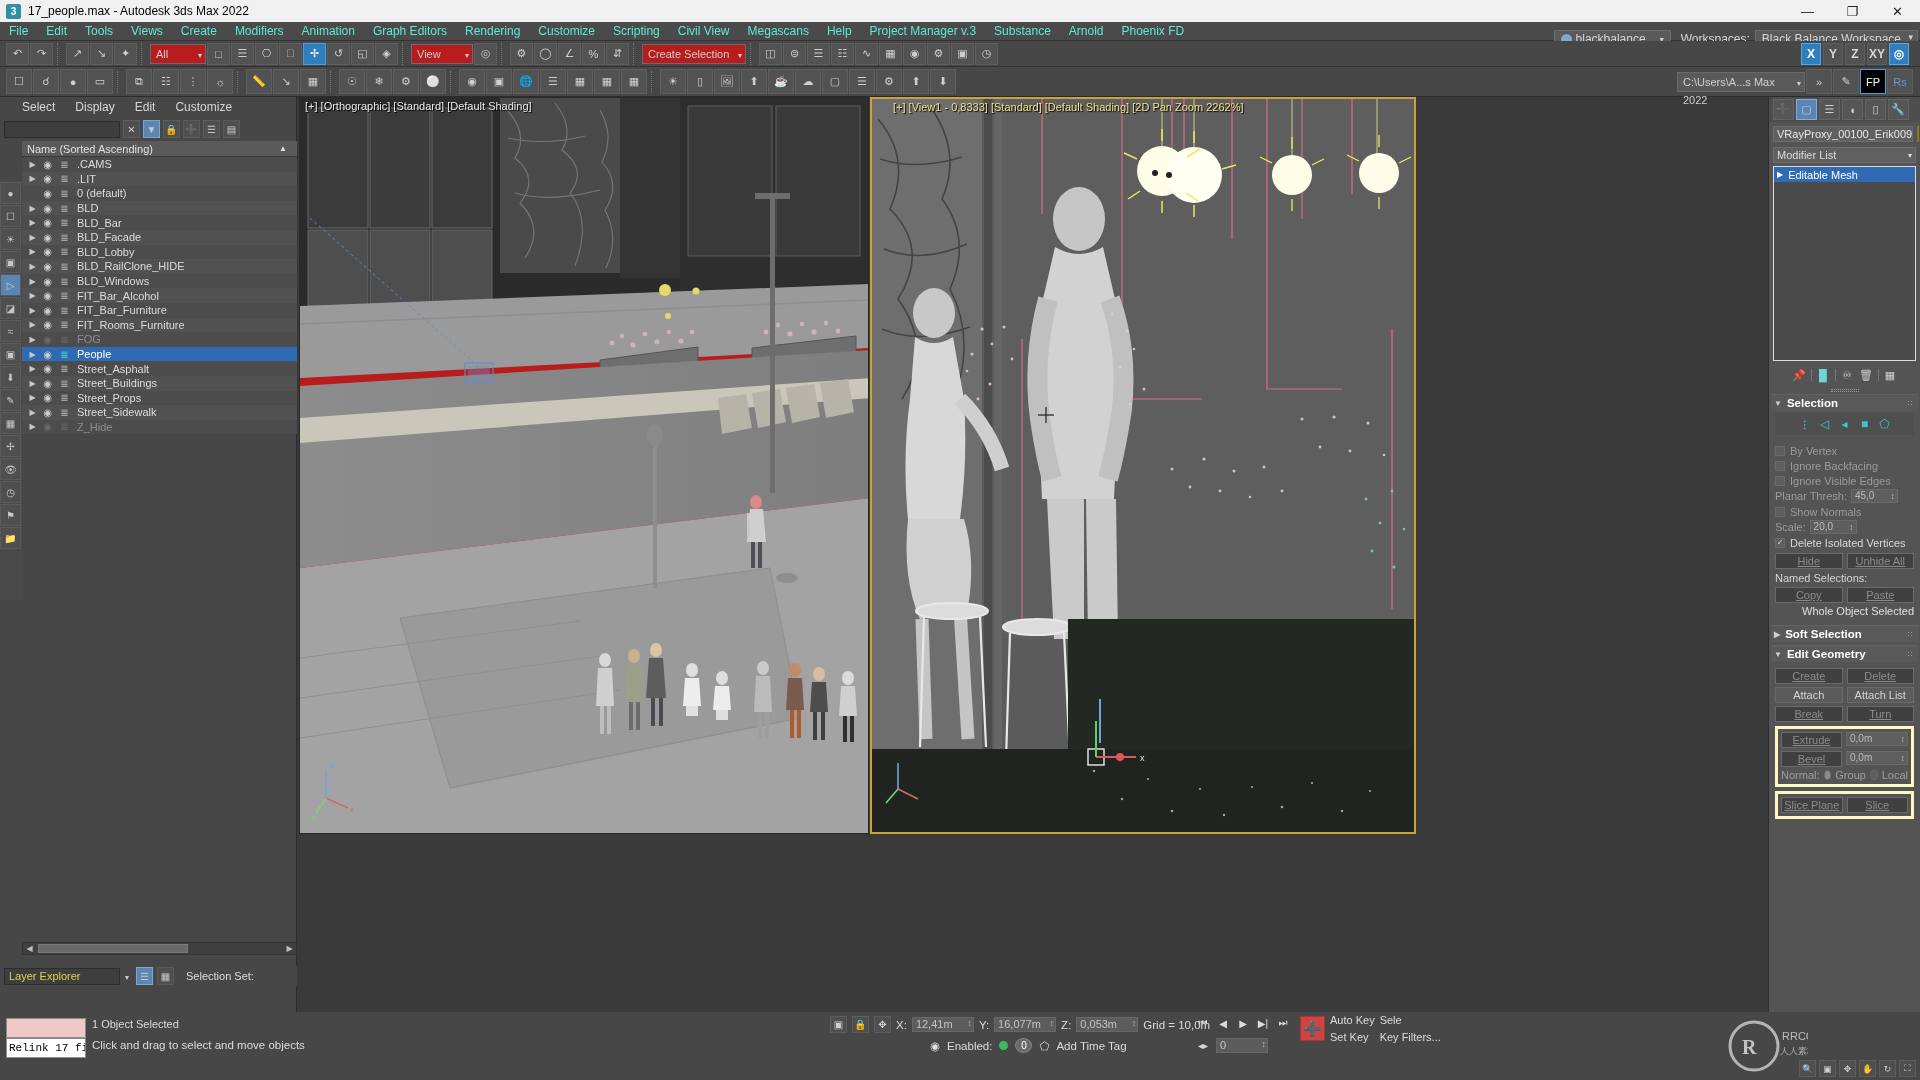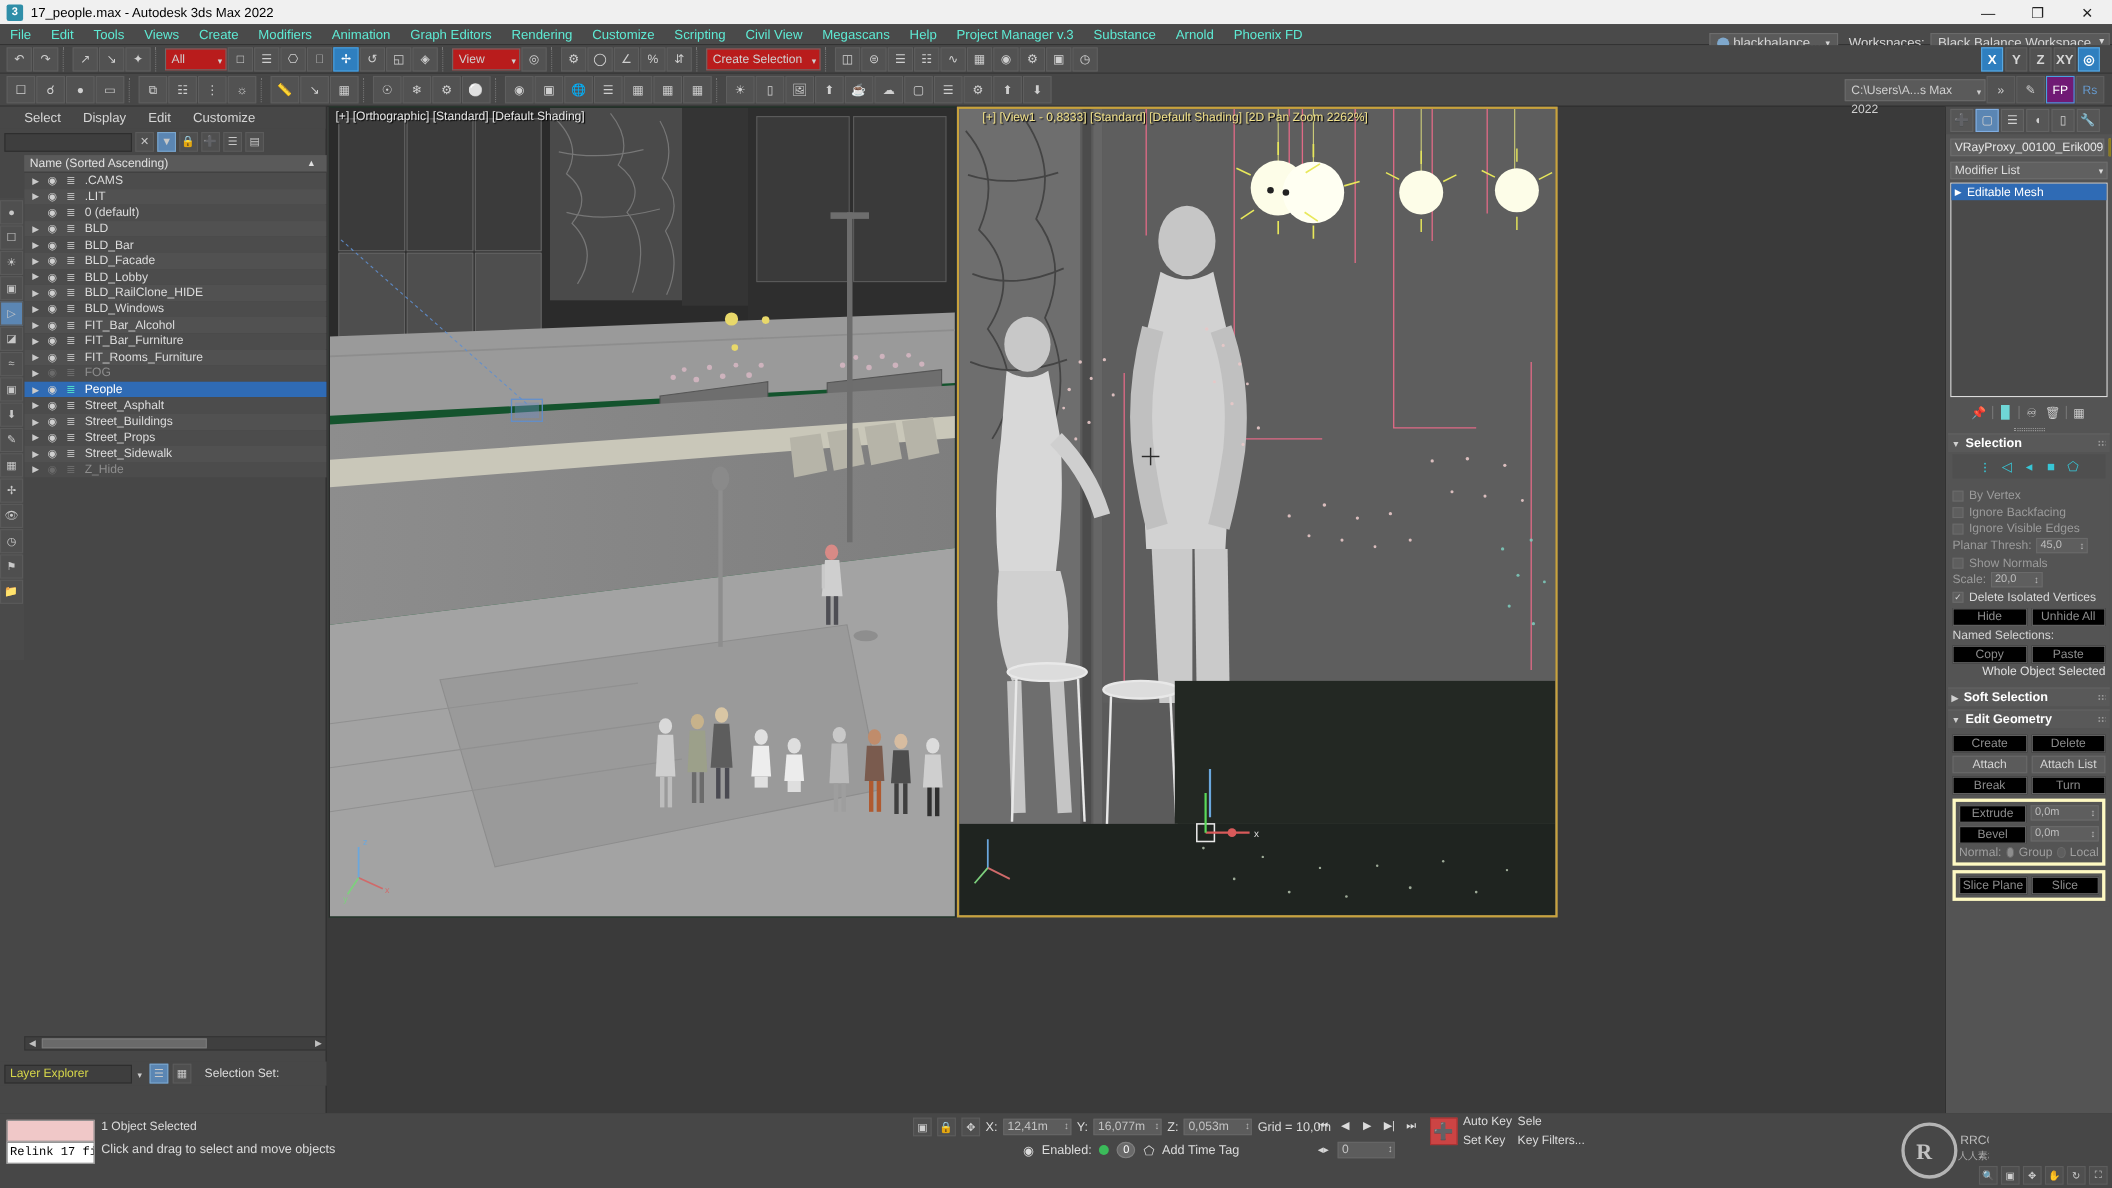--- a/index.html
+++ b/index.html
@@ -133,21 +133,21 @@
               color: #d6d64a; font-size: 11px; padding-left: 4px; line-height: 15px; position: relative; }
   .ld-combo::after { content: "\25BE"; position: absolute; right: -10px; top: 1px; font-size: 8px; color: #ccc; }
   .selset-lbl { font-size: 11px; margin-left: 8px; color: #dcdcdc; }
 
   
   .vp { position: absolute; overflow: hidden; }
   .vp-label { position: absolute; top: 2px; left: 5px; font-size: 11px; color: #e8e8e8;
               text-shadow: 1px 1px 1px #000; z-index: 5; white-space: nowrap; }
   .vp-label.active { color: #f0e08a; margin-left: 16px; }
 
-  #vpLeft { left: 299px; top: 97px; width: 570px; height: 737px; background: #14532d;
+  #vpLeft { left: 299px; top: 97px; width: 570px; height: 737px; background: #b91c1c;
             border: 1px solid #2a2a2a; }
   #vpRight { left: 870px; top: 97px; width: 546px; height: 737px; background: #5c5c5c;
              border: 2px solid #c8a23c; }
 
   
   .rpanel {
     position: absolute; right: 0; top: 97px; width: 152px; height: 915px;
     background: #545454; border-left: 1px solid #2e2e2e;
   }
   .rp-tabs { height: 25px; display: flex; align-items: center; gap: 2px; padding-left: 4px;
@@ -191,21 +191,21 @@
   .cb { width: 10px; height: 10px; background: #5e5e5e; border: 1px solid #6b6b6b; flex: 0 0 auto;
         display: flex; align-items: center; justify-content: center; font-size: 8px; color: #d8d8d8; }
   .sprow { display: flex; align-items: center; justify-content: flex-start; gap: 4px; height: 16px;
            font-size: 11px; color: #9b9b9b; }
   .spin { width: 47px; height: 14px; background: #5e5e5e; border: 1px solid #6a6a6a;
           font-size: 10px; color: #bdbdbd; padding-left: 3px; line-height: 12px; position: relative; }
   .spin::after { content: "\2195"; position: absolute; right: 2px; top: 0px; font-size: 9px; color: #bbb; }
   .btn2 { display: flex; gap: 4px; margin-top: 3px; }
   .pbtn { flex: 1; height: 16px; background: #5b5b5b; border: 1px solid #6a6a6a;
           font-size: 11px; text-align: center; line-height: 14px; color: #d4d4d4; }
-  .pbtn.dis { color: #8c8c8c; background: #000000; }
+  .pbtn.dis { color: #8c8c8c; background: #404040; text-decoration: underline; }
   .lbl-left { font-size: 11px; color: #d4d4d4; margin-top: 3px; }
   .lbl-center { font-size: 11px; color: #e0e0e0; text-align: right; margin-top: 2px; }
   .grp { border: 3px solid #fef9c3; padding: 3px; margin-top: 4px; }
   .radrow { display: flex; align-items: center; gap: 4px; font-size: 11px; color: #9f9f9f; margin-top: 2px; }
   .rad { width: 10px; height: 10px; border-radius: 50%; background: #8d8d8d; border: 1px solid #6a6a6a; }
   .rad.off { background: #5e5e5e; }
 
   
   .statusarea { position: absolute; left: 0; bottom: 0; width: 1920px; height: 68px; background: #474747; }
   .mini-listener { position: absolute; left: 6px; top: 6px; width: 80px; height: 20px;
@@ -372,21 +372,21 @@
     <div class="tbtn">☁</div>
     <div class="tbtn">▢</div>
     <div class="tbtn">☰</div>
     <div class="tbtn">⚙</div>
     <div class="tbtn">⬆</div>
     <div class="tbtn">⬇</div>
     <div style="flex:1"></div>
     <div class="pathbox" style="width:128px">C:\Users\A...s Max 2022</div>
     <div class="tbtn">»</div>
     <div class="tbtn">✎</div>
-    <div class="tbtn accent" style="background:#701a75">FP</div>
+    <div class="tbtn accent" style="background:#000000">FP</div>
     <div class="tbtn" style="color:#69c">Rs</div>
     <div style="width:6px"></div>
   </div>
 
   <div class="layerdock">
     <div class="ld-menu">
       <span>Select</span>
       <span>Display</span>
       <span>Edit</span>
       <span>Customize</span>

